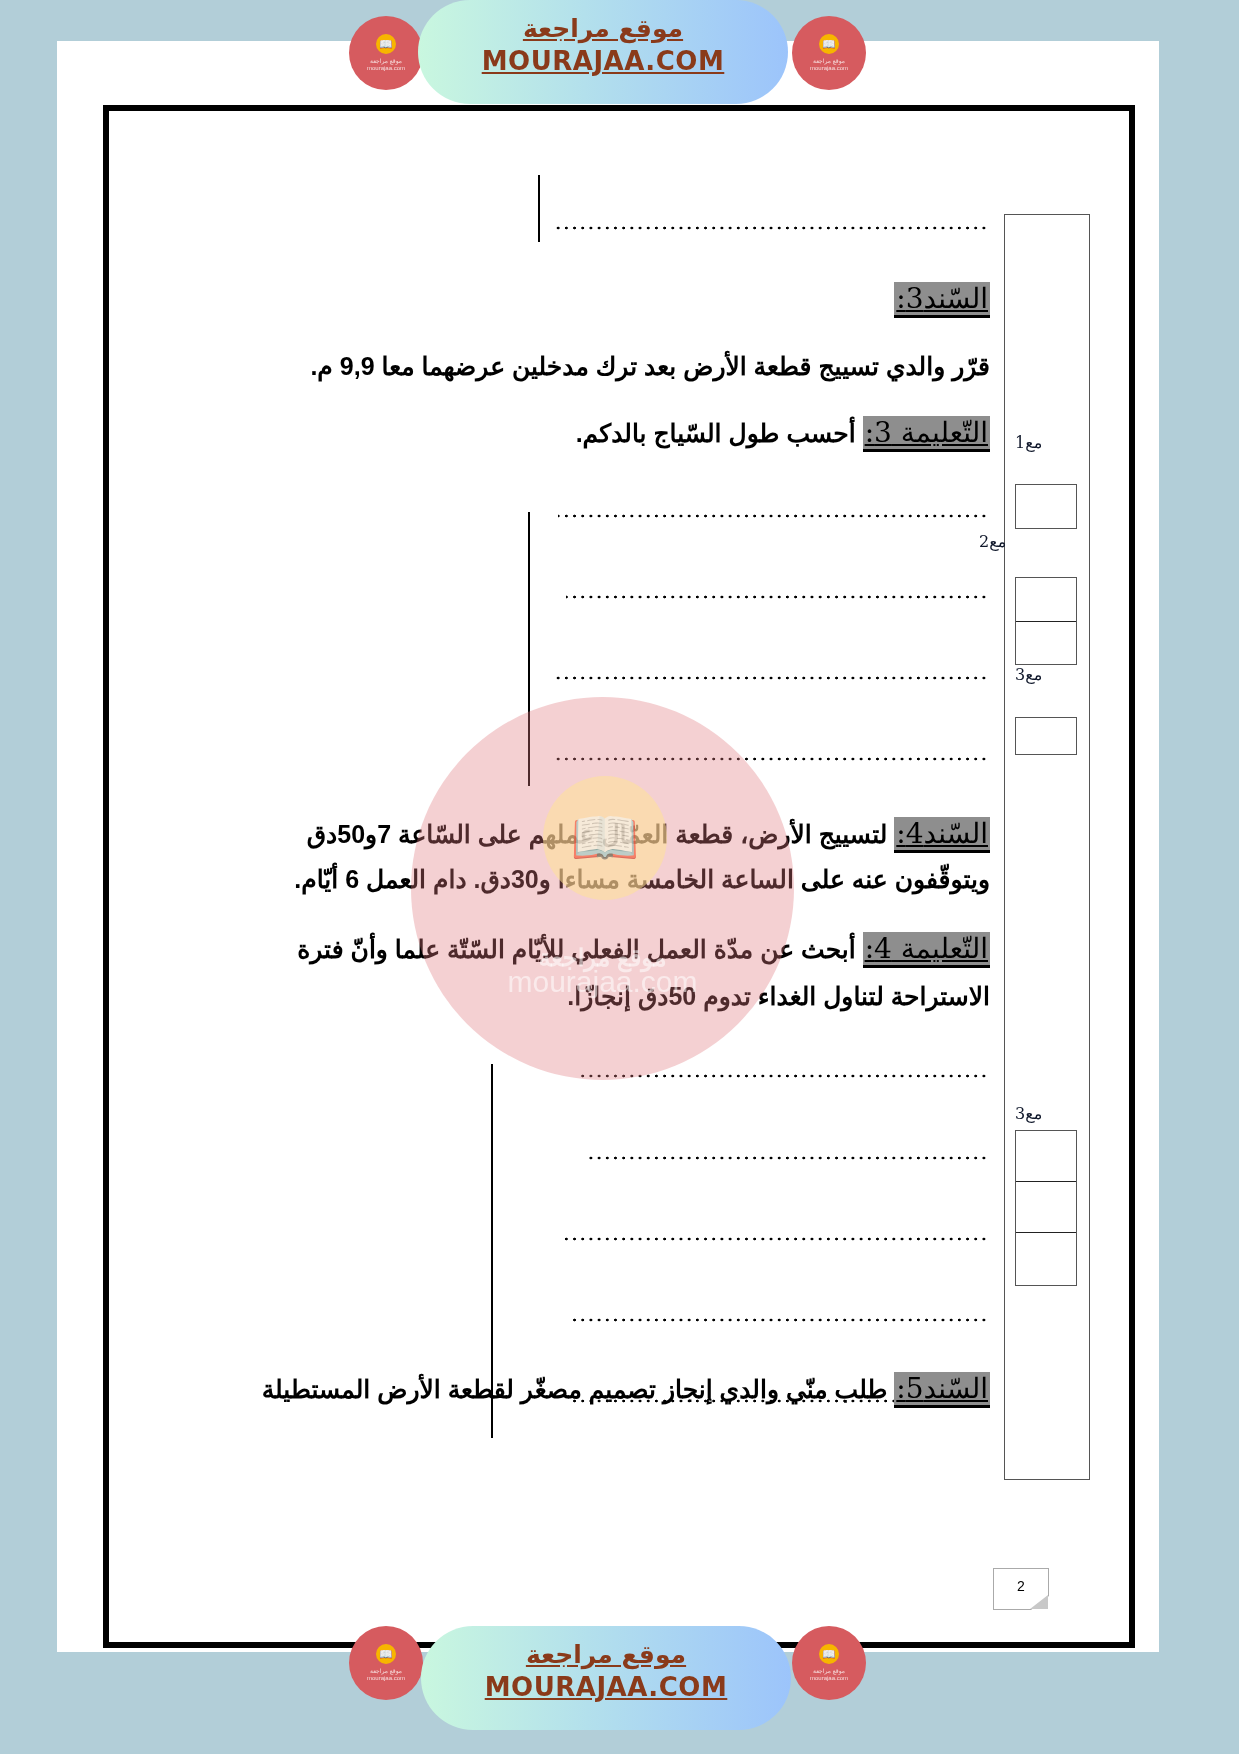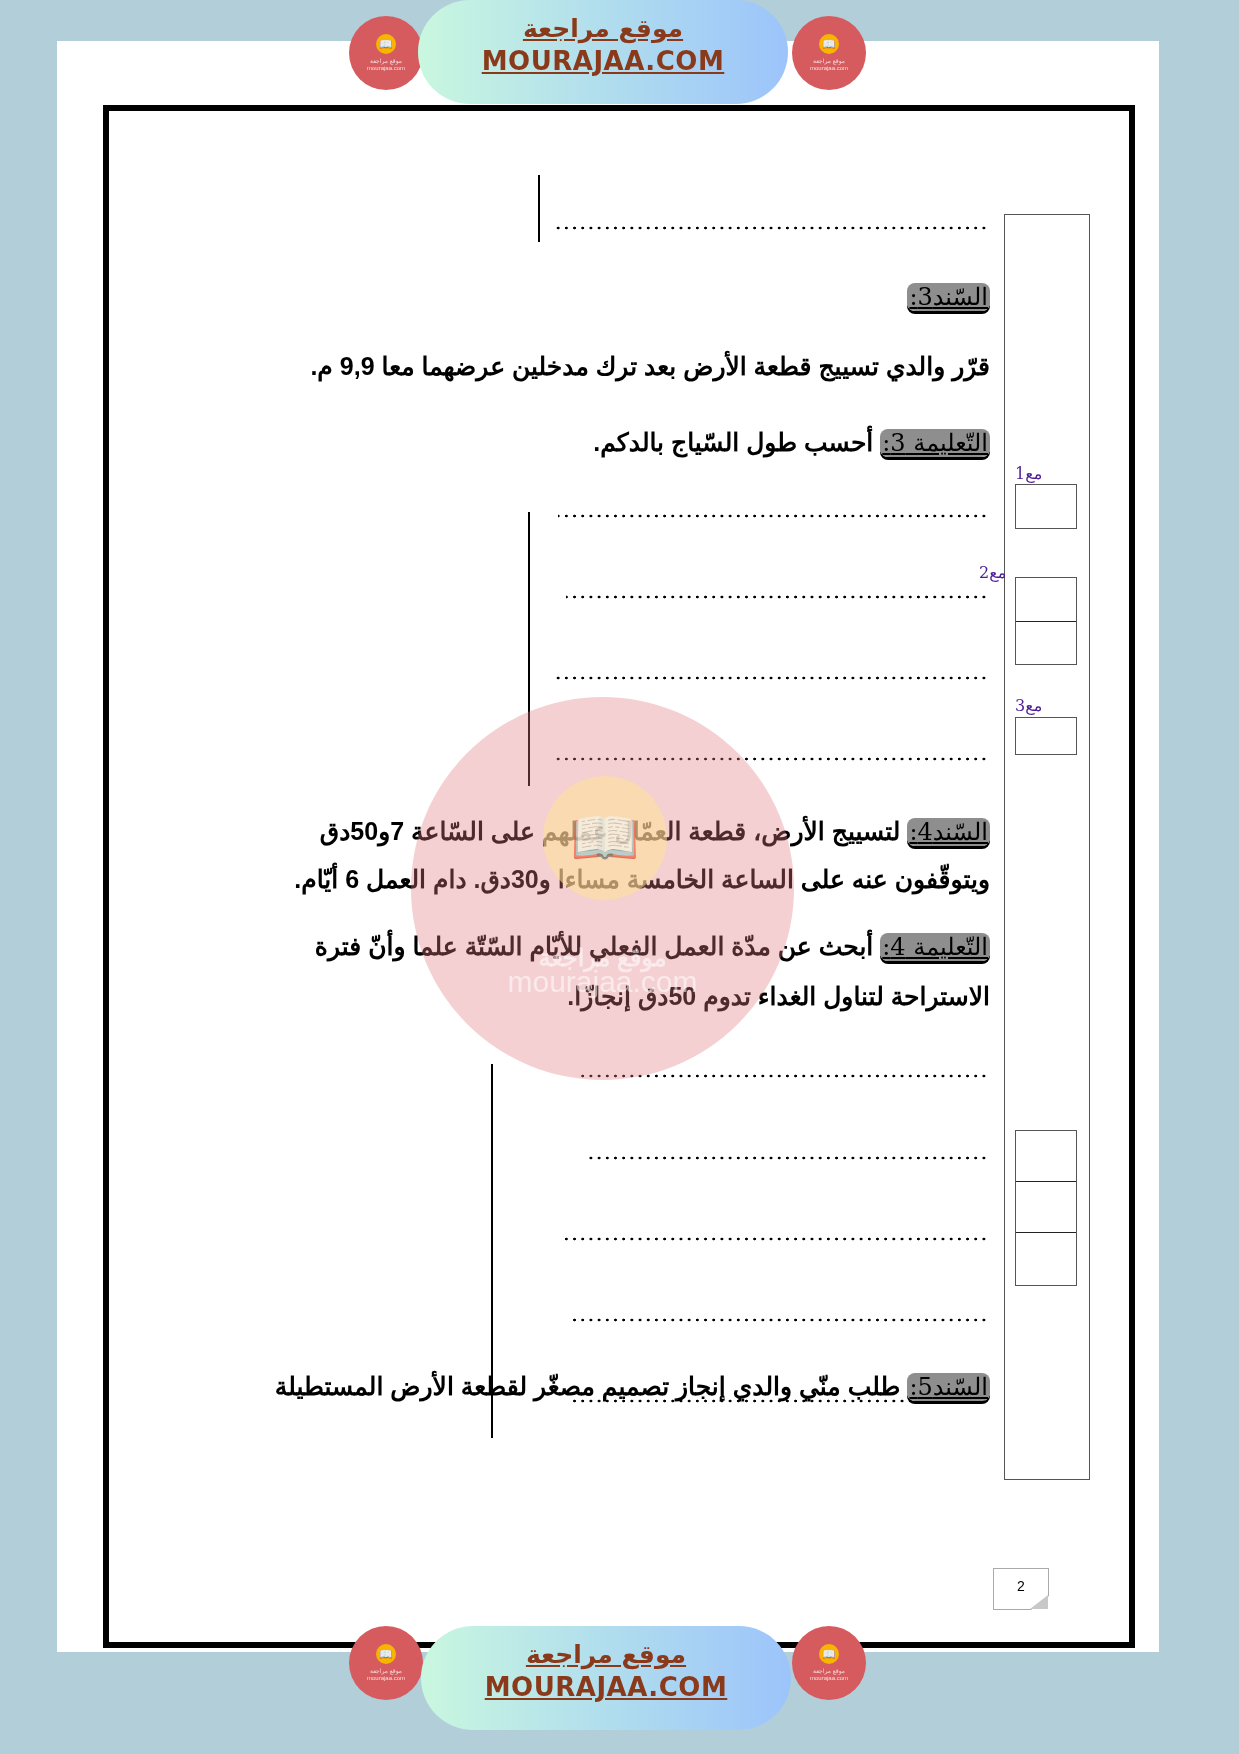--- a/index.html
+++ b/index.html
@@ -41,40 +41,38 @@
   .logo .tiny {
     position: absolute; left: 0; right: 0; top: 42px; font-size: 6px; color: #f7dede;
     line-height: 7px;
   }
   
   .rubric-col {
     position: absolute; left: 1004px; top: 214px; width: 86px; height: 1266px;
     border: 1px solid #555; box-sizing: border-box;
   }
   .crit-label {
-    position: absolute; font-family: "DejaVu Serif", serif; font-size: 16px; color: #4c1d95;
+    position: absolute; font-family: "DejaVu Serif", serif; font-size: 16px; color: #0f172a;
     direction: rtl;
-    margin-top: 31px;
   }
   .score-box {
     position: absolute; width: 62px; border: 1px solid #555; box-sizing: border-box;
     background: #fff;
   }
   .score-box .cell { border-bottom: 1px solid #222; box-sizing: border-box; }
   .score-box .cell:last-child { border-bottom: none; }
   
   .line {
     position: absolute; right: 249px; direction: rtl; text-align: right;
     font-weight: bold; font-size: 25px; color: #000; white-space: nowrap;
   }
   .tag {
     font-family: "DejaVu Serif", serif; font-weight: normal; text-decoration: underline;
-    background: #8e8e8e; padding: 0 2px; font-size: 24px;
+    background: #8e8e8e; padding: 0 2px; font-size: 28px;
     box-shadow: 0 3px 0 #000;
-    border-radius: 8px;
   }
   .dots {
     position: absolute; height: 4px; right: 251px;
     background-image: radial-gradient(circle, #000 1.3px, transparent 1.6px);
     background-size: 8.2px 4px; background-repeat: repeat-x; background-position: right center;
   }
   .vline { position: absolute; width: 2px; background: #000; }
   
   .wm-big {
     position: absolute; left: 411px; top: 697px; width: 383px; height: 383px; border-radius: 50%;
@@ -145,21 +143,21 @@
 </div>
 
 <div class="vline" style="left:538px; top:175px; height:67px;"></div>
 <div class="dots" style="width:432px; top:226px;"></div>
 
 <div class="line" style="top:282px;">
   <span class="tag">السّند3:</span>
 </div>
 <div class="line" style="top:352px;">قرّر والدي تسييج قطعة الأرض بعد ترك مدخلين عرضهما معا  9,9 م.</div>
 
-<div class="line" style="top:428px;">
+<div class="line" style="top:416px;">
   <span class="tag">التّعليمة 3:</span>
   <span>أحسب طول السّياج بالدكم.</span>
 </div>
 
 <div class="vline" style="left:528px; top:512px; height:274px;"></div>
 <div class="dots" style="width:430px; top:514px;"></div>
 <div class="dots" style="width:422px; top:595px;"></div>
 <div class="dots" style="width:432px; top:676px;"></div>
 <div class="dots" style="width:432px; top:757px;"></div>
 

